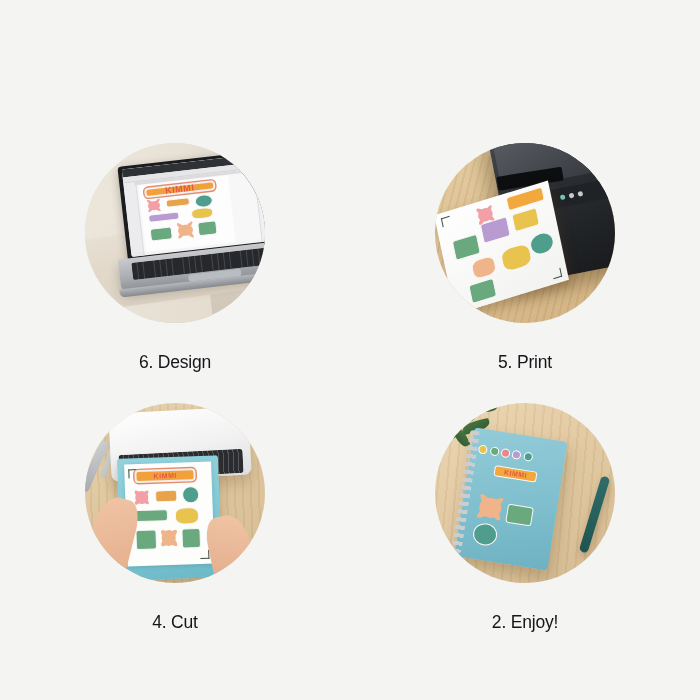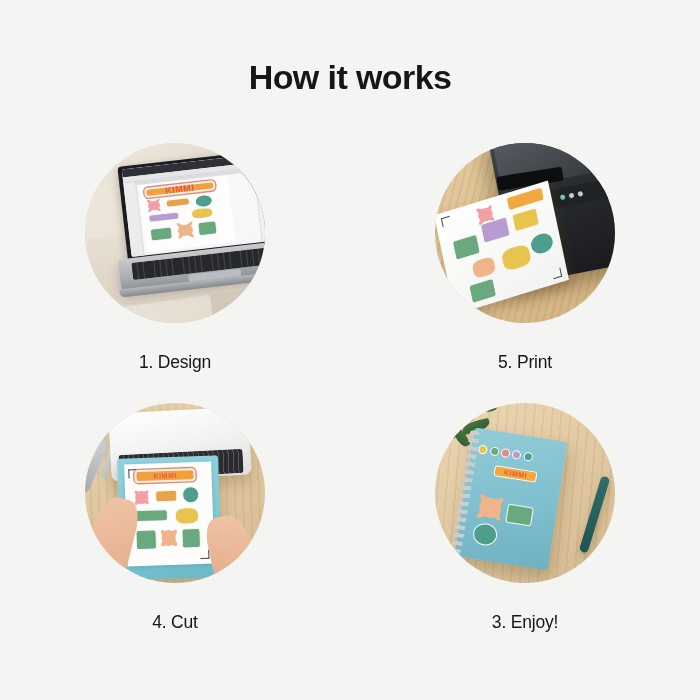--- a/index.html
+++ b/index.html
@@ -311,21 +311,20 @@
     background: linear-gradient(180deg,#2f6d68 0%,#1f5450 100%);
     border-radius: 6px; transform: rotate(17deg);
     box-shadow: 2px 4px 8px rgba(90,70,35,.3);
   }
 </style>
 </head>
 <body>
 
 <div class="page">
 
-  <h1 class="page-title">How it works</h1>
 
   <div class="steps">
 
     <div class="step">
       <div class="thumb">
         <div class="scene">
           <div class="p1-bg"></div>
           <div class="p1-wallsplit"></div>
           <div class="p1-deskline"></div>
 
@@ -361,21 +360,21 @@
               </div>
             </div>
             <div class="p1-base">
               <div class="p1-keys"></div>
               <div class="p1-trackpad"></div>
             </div>
             <div class="p1-edge"></div>
           </div>
         </div>
       </div>
-      <div class="step-label">1. Design</div>
+      <div class="step-label">6. Design</div>
     </div>
 
     <div class="step">
       <div class="thumb">
         <div class="scene">
           <div class="p2-bg"></div>
           <div class="p2-grain"></div>
 
           <div class="p2-printer">
             <div class="p2-printer-top"></div>
@@ -472,17 +471,17 @@
             </div>
             <div class="p4-tag">KIMMI</div>
             <div class="s-flower" style="left:18%;top:52%;width:24%;height:15%;background:#f0b48a;"></div>
             <div class="s-grid" style="left:48%;top:54%;width:28%;height:15%;background:#6aa97e;"></div>
             <div class="s-circle" style="left:16%;top:72%;width:26%;height:17%;background:#4f9d8c;"></div>
           </div>
 
           <div class="p4-pen"></div>
         </div>
       </div>
-      <div class="step-label">3. Enjoy!</div>
+      <div class="step-label">2. Enjoy!</div>
     </div>
 
   </div>
 </div>
 
 </body></html>

